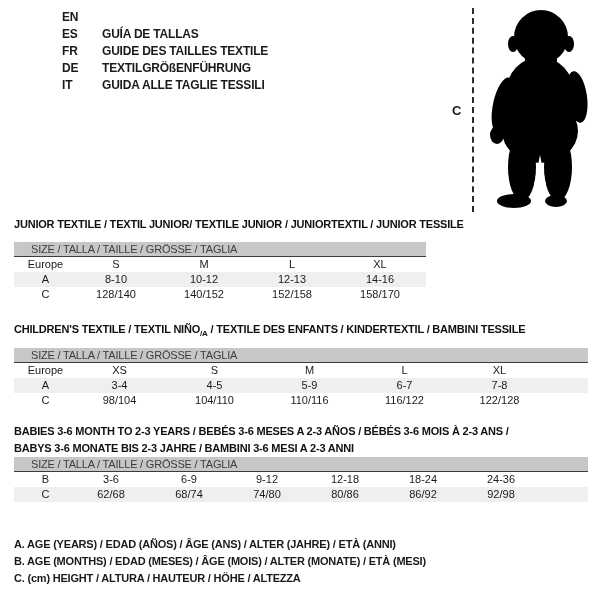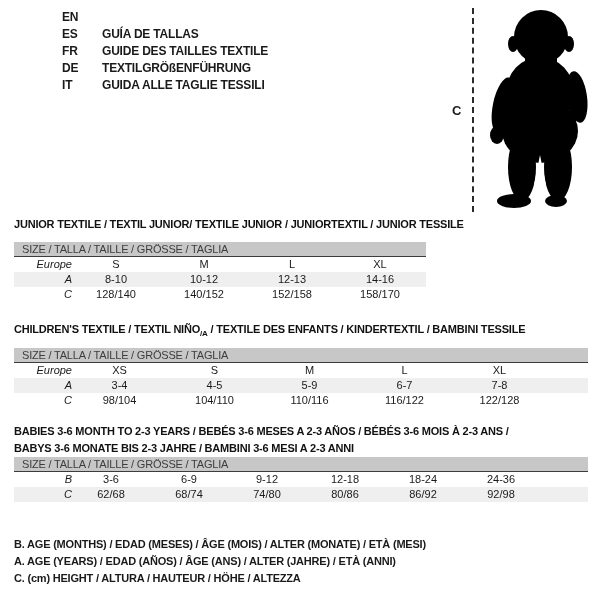--- a/index.html
+++ b/index.html
@@ -16,25 +16,25 @@
   .measure-label{position:absolute;left:452px;top:103px;font-size:13px;font-weight:bold;}
   .baby{position:absolute;left:486px;top:8px;}
   
   .section-title{
     position:absolute;left:14px;font-size:11px;font-weight:bold;letter-spacing:-0.2px;
     line-height:17px;white-space:nowrap;color:#111;
   }
   .size-table{position:absolute;left:14px;}
   .size-bar{
     background:#c7c7c7;color:#3d3d3d;font-size:11px;line-height:14px;height:14px;
-    padding-left:8px;border-bottom:1px solid #3c3c3c;letter-spacing:-0.2px;
+    padding-left:17px;border-bottom:1px solid #3c3c3c;letter-spacing:-0.2px;
   }
   .trow{display:flex;height:15px;line-height:15px;font-size:11px;}
   .trow.alt{background:#efefef;}
-  .tlabel{width:58px;padding-left:5px;box-sizing:border-box;text-align:right;font-style:italic;}
+  .tlabel{width:58px;padding-left:5px;box-sizing:border-box;text-align:center;}
   .tcell{text-align:center;}
   .w1{width:412px;} .w2{width:574px;}
   .c1{width:88px;} .c2{width:95px;} .c3{width:78px;}
   sub.small{font-size:8px;}
   
   .notes{position:absolute;left:14px;top:536px;}
   .note-line{font-size:11px;font-weight:bold;line-height:17px;letter-spacing:-0.2px;white-space:nowrap;}
 </style>
 </head>
 <body>
@@ -158,18 +158,18 @@
       <span class="tcell c3">62/68</span>
       <span class="tcell c3">68/74</span>
       <span class="tcell c3">74/80</span>
       <span class="tcell c3">80/86</span>
       <span class="tcell c3">86/92</span>
       <span class="tcell c3">92/98</span>
     </div>
   </div>
 
   <div class="notes">
+    <div class="note-line">A. AGE (YEARS) / EDAD (AÑOS) / ÂGE (ANS) / ALTER (JAHRE) / ETÀ (ANNI)</div>
     <div class="note-line">B. AGE (MONTHS) / EDAD (MESES) / ÂGE (MOIS) / ALTER (MONATE) / ETÀ (MESI)</div>
-    <div class="note-line">A. AGE (YEARS) / EDAD (AÑOS) / ÂGE (ANS) / ALTER (JAHRE) / ETÀ (ANNI)</div>
     <div class="note-line">C. (cm) HEIGHT / ALTURA / HAUTEUR / HÖHE / ALTEZZA</div>
   </div>
 
 </div>
 
 </body></html>

